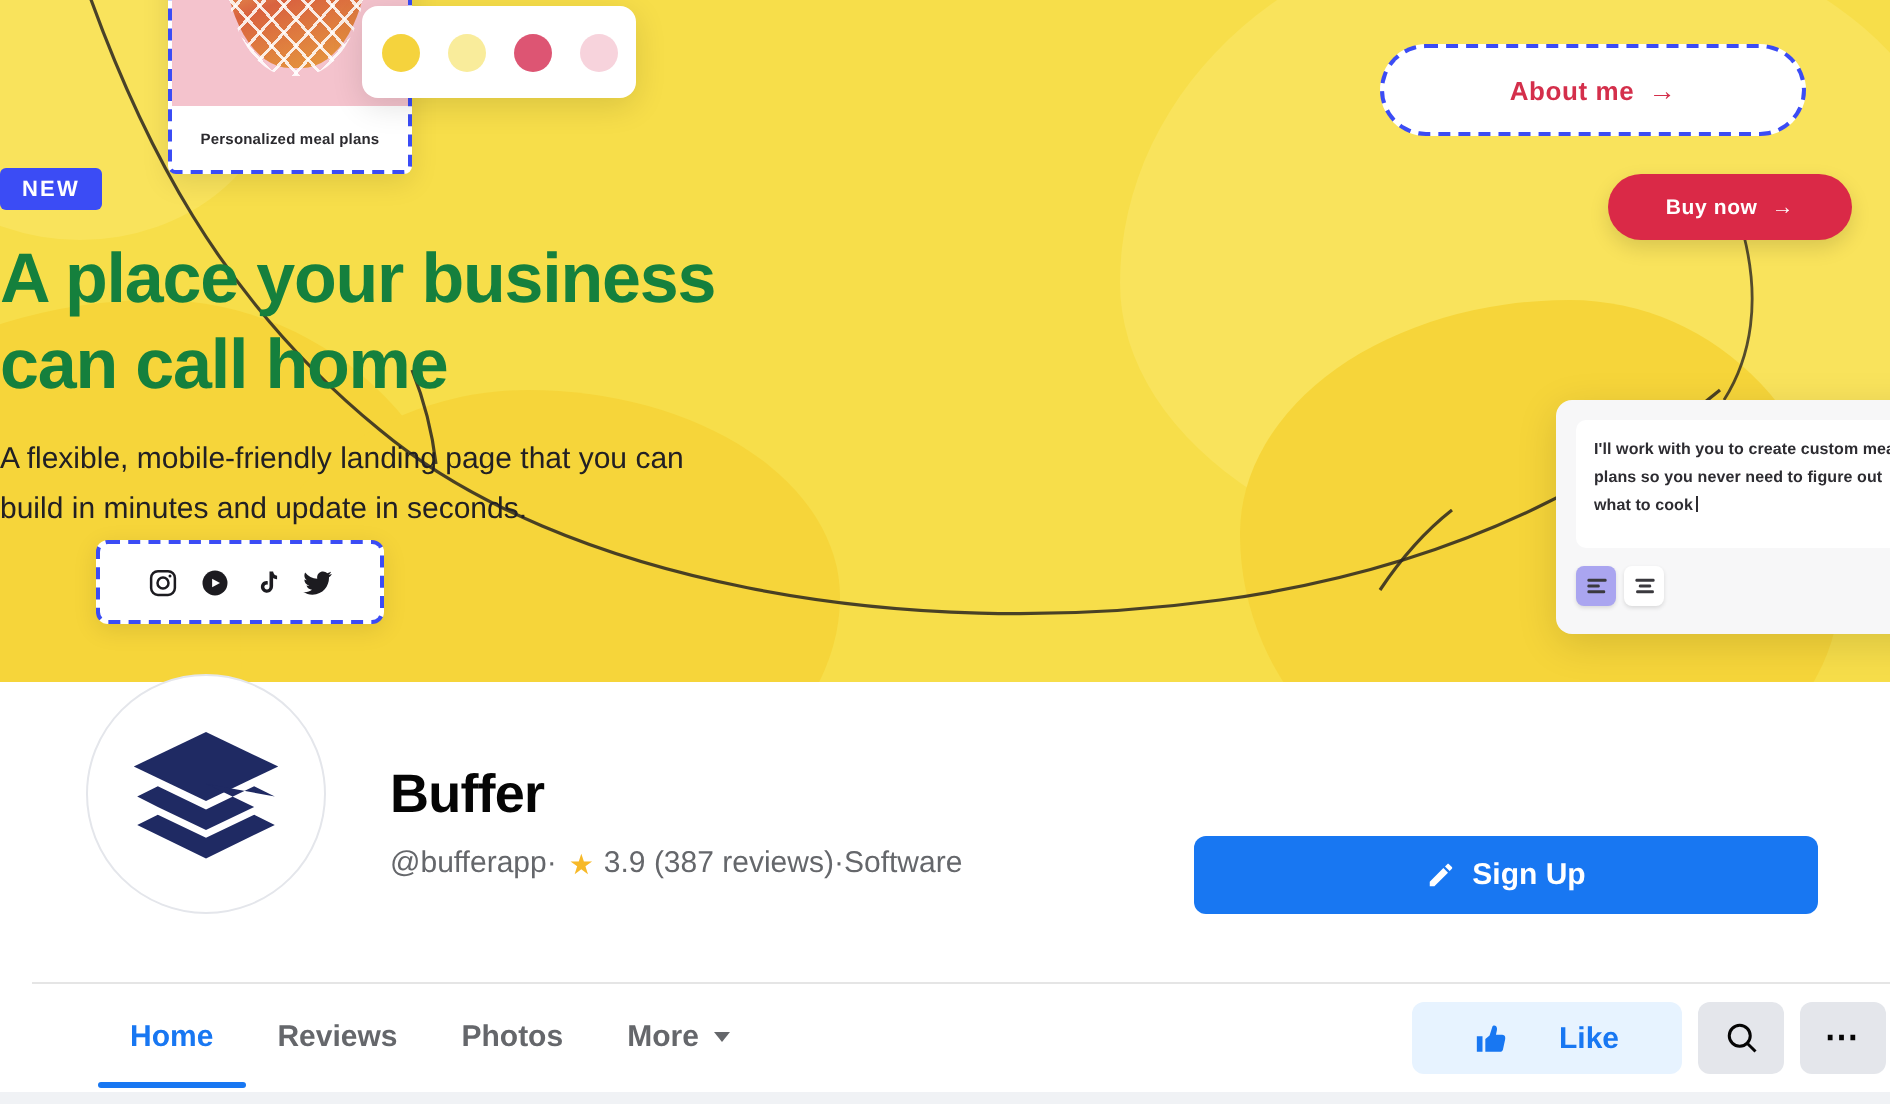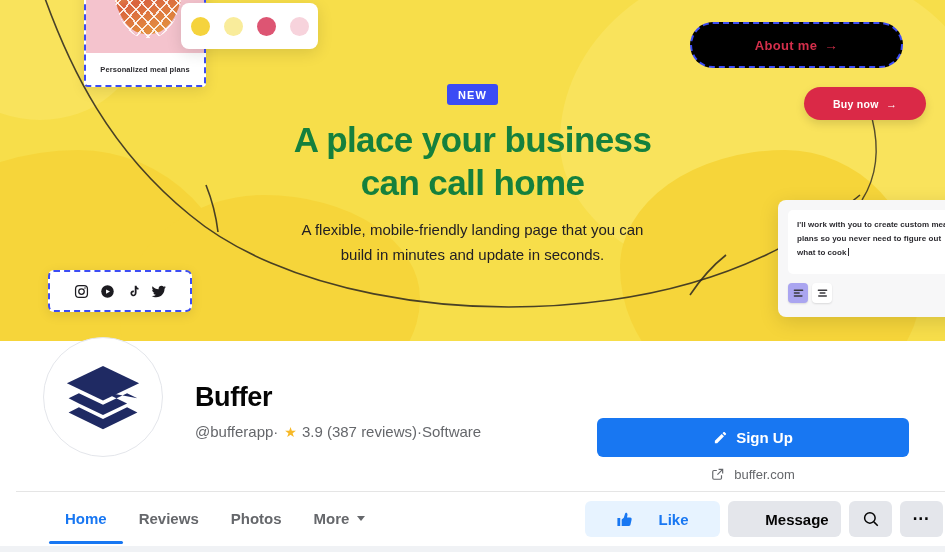--- a/index.html
+++ b/index.html
@@ -25,21 +25,21 @@
              border-radius:50% 50% 45% 55% / 55% 45% 55% 45%; background:#F9E35C;}
   .blob.b4 { width:300px; height:260px; left:620px; top:150px;
              border-radius:55% 45% 50% 50% / 45% 55% 45% 55%; background:#F6D53A;}
   .blob.b5 { width:200px; height:170px; left:-60px; top:-50px;
              border-radius:50%; background:#F9E35C;}
 
   .swoosh { position:absolute; pointer-events:none; left:0; top:0; }
 
   
   .cover-center {
-    position:absolute; left:0; top:84px; width:945px; text-align:center; z-index:6;
+    position:absolute; left:0; top:84px; width:945px; z-index:6;
   }
   .new-badge {
     display:inline-block; background:#3B4CF5; color:#fff;
     font-size:11px; font-weight:bold; letter-spacing:1.1px;
     padding:5px 11px 4px; border-radius:3px;
   }
   .headline {
     margin-top:14px; color:#15803d;
     font-size:35px; font-weight:bold; line-height:1.22;
     letter-spacing:-0.6px;
@@ -76,21 +76,21 @@
     position:absolute; left:181px; top:3px; width:137px; height:46px;
     background:#fff; border-radius:8px; z-index:8;
     display:flex; align-items:center; justify-content:center; gap:14px;
     box-shadow:0 4px 16px rgba(0,0,0,.12);
   }
   .swatch { width:19px; height:19px; border-radius:50%; }
 
   
   .btn-about {
     position:absolute; left:690px; top:22px; width:213px; height:46px;
-    background:#000000; border:2px dashed #3B4CF5; border-radius:26px;
+    background:#ffffff; border:2px dashed #3B4CF5; border-radius:26px;
     display:flex; align-items:center; justify-content:center; z-index:8;
     color:#D42F4B; font-size:13px; font-weight:bold; letter-spacing:.3px;
   }
   .btn-buy {
     position:absolute; left:804px; top:87px; width:122px; height:33px;
     background:#DA2947; border-radius:18px; z-index:8;
     display:flex; align-items:center; justify-content:center;
     color:#fff; font-size:10.5px; font-weight:bold; letter-spacing:.3px;
     box-shadow:0 4px 10px rgba(0,0,0,.13);
   }
@@ -308,27 +308,20 @@
       </div>
     </div>
 
     <button class="signup">
       <svg width="15" height="15" viewBox="0 0 24 24" fill="#fff">
         <path d="M3 17.3V21h3.7L17.6 10.1l-3.7-3.7L3 17.3zM20.7 7c.4-.4.4-1 0-1.4l-2.3-2.3c-.4-.4-1-.4-1.4 0l-1.8 1.8 3.7 3.7L20.7 7z"></path>
       </svg>
       <span>Sign Up</span>
     </button>
 
-    <div class="weblink">
-      <svg width="14" height="14" viewBox="0 0 24 24" fill="none" stroke="#65676B" stroke-width="2">
-        <path d="M13 4h7v7M20 4l-9 9"></path>
-          <path d="M18 14v5a2 2 0 0 1-2 2H5a2 2 0 0 1-2-2V8a2 2 0 0 1 2-2h5"></path>
-      </svg>
-      <span>buffer.com</span>
-    </div>
   </div>
 
   <div class="tabbar">
     <div class="tabs">
       <div class="tab active">
         <span>Home</span>
       </div>
       <div class="tab">
         <span>Reviews</span>
       </div>
@@ -342,27 +335,20 @@
     </div>
 
     <div class="actions">
       <button class="abtn like">
         <svg width="17" height="17" viewBox="0 0 24 24" fill="#1877F2">
           <path d="M2 10h4v11H2zM21.9 10.3c-.3-.8-1.1-1.3-2-1.3h-4.4l.7-3.4c.2-1-.1-2-.8-2.7-.5-.5-1.3-.6-1.9-.2-.3.2-.5.5-.6.9L11 9.6 8 12v9h10.4c1 0 1.8-.6 2-1.5l1.6-7.3c.1-.6.1-1.2-.1-1.9z"></path>
         </svg>
         <span>Like</span>
       </button>
 
-      <button class="abtn msg">
-        <svg width="18" height="18" viewBox="0 0 24 24">
-          <circle cx="12" cy="12" r="11" fill="#050505"></circle>
-          <path d="M6.2 15.4l3.3-3.4 1.8 1.9 3.2-1.9-3.3 3.4-1.8-1.9-3.2 1.9z" fill="#fff" stroke="#fff" stroke-width="1.6" stroke-linejoin="round"></path>
-        </svg>
-        <span>Message</span>
-      </button>
 
       <button class="abtn icon">
         <svg width="18" height="18" viewBox="0 0 24 24" fill="none" stroke="#050505" stroke-width="2">
           <circle cx="10.5" cy="10.5" r="7"></circle>
             <path d="M15.8 15.8L21 21"></path>
         </svg>
       </button>
 
       <button class="abtn icon">
         <span class="dots">⋯</span>

